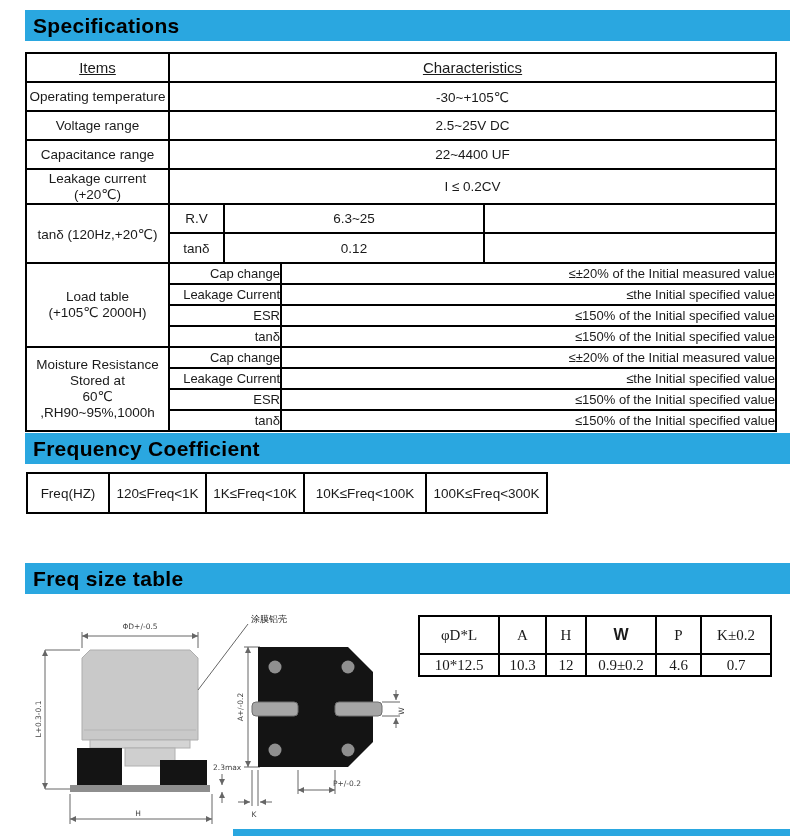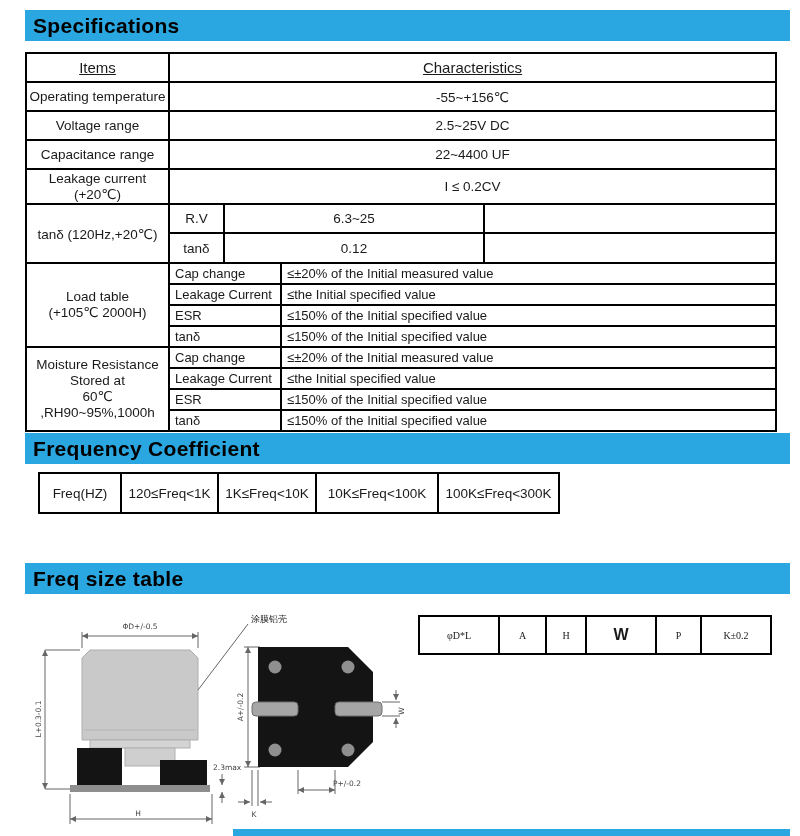--- a/index.html
+++ b/index.html
@@ -9,29 +9,29 @@
     font-family:"Liberation Sans","DejaVu Sans",sans-serif; color:#111;
   }
   .bar { position:absolute; left:25px; width:765px; height:31px; background:var(--accent); }
   .bar-title {
     font-weight:bold; font-size:21px; line-height:31px; padding-left:8px;
     color:#000; letter-spacing:.3px; font-family:"Liberation Sans","DejaVu Sans",sans-serif;
   }
   table { border-collapse:collapse; table-layout:fixed; }
   td { border:2px solid #000; padding:0; text-align:center; vertical-align:middle;
        font-size:13.5px; color:#1a1a1a; overflow:hidden; white-space:nowrap; }
-  .tl { text-align:left; padding-left:5px; }
+  .tl { text-align:right; padding-left:5px; }
   .fs15 { font-size:15px;text-decoration:underline; }
   .fs13 { font-size:13px; }
   .small-line { line-height:16px; }
   #spec-table { position:absolute; left:25px; top:52px; width:752px; }
-  #freq-table { position:absolute; left:38px; top:472px; width:522px; }
+  #freq-table { position:absolute; left:26px; top:472px; width:522px; }
   #case-table { position:absolute; left:418px; top:615px; width:354px;
                 font-family:"Liberation Serif","DejaVu Serif",serif; }
-  #case-table td { font-family:"Liberation Serif","DejaVu Serif",serif; font-size:10px; }
+  #case-table td { font-family:"Liberation Serif","DejaVu Serif",serif; font-size:15px; }
   #case-table td.whead { font-family:"Liberation Sans","DejaVu Sans",sans-serif; font-size:16px; font-weight:bold; }
   #drawing { position:absolute; left:30px; top:598px; }
   .dim { stroke:#666; stroke-width:1; fill:none; }
   .dimtxt { font-size:7.5px; fill:#444; font-family:"DejaVu Sans",sans-serif; }
   #next-bar { position:absolute; left:233px; top:829px; width:557px; height:7px; background:var(--accent); }
 </style>
 </head>
 <body>
 
 <div id="page">
@@ -48,21 +48,21 @@
         <col style="width:203px">
         <col style="width:292px">
     </colgroup>
     <tbody>
         <tr style="height:29px">
       <td class="fs15">Items</td>
       <td class="fs15" colspan="4">Characteristics</td>
     </tr>
     <tr style="height:29px">
       <td>Operating temperature</td>
-      <td colspan="4">-55~+156℃</td>
+      <td colspan="4">-30~+105℃</td>
     </tr>
     <tr style="height:29px">
       <td>Voltage range</td>
       <td colspan="4">2.5~25V DC</td>
     </tr>
     <tr style="height:29px">
       <td>Capacitance range</td>
       <td colspan="4">22~4400 UF</td>
     </tr>
     <tr style="height:35px">
@@ -166,20 +166,28 @@
     </colgroup>
     <tbody>
         <tr style="height:38px">
       <td>φD*L</td>
       <td>A</td>
       <td>H</td>
       <td class="whead">W</td>
       <td>P</td>
       <td>K±0.2</td>
     </tr>
+    <tr style="height:22px">
+      <td>10*12.5</td>
+      <td>10.3</td>
+      <td>12</td>
+      <td>0.9±0.2</td>
+      <td>4.6</td>
+      <td>0.7</td>
+    </tr>
   </tbody>
     </table>
 
   <svg id="drawing" width="380" height="234" viewBox="0 0 380 234">
     <defs>
       <marker id="ae" orient="auto" markerWidth="8" markerHeight="8" refX="6" refY="3">
         <path d="M0,0 L6,3 L0,6 z" fill="#666"></path>
       </marker>
       <marker id="as" orient="auto" markerWidth="8" markerHeight="8" refX="0" refY="3">
         <path d="M6,0 L0,3 L6,6 z" fill="#666"></path>

